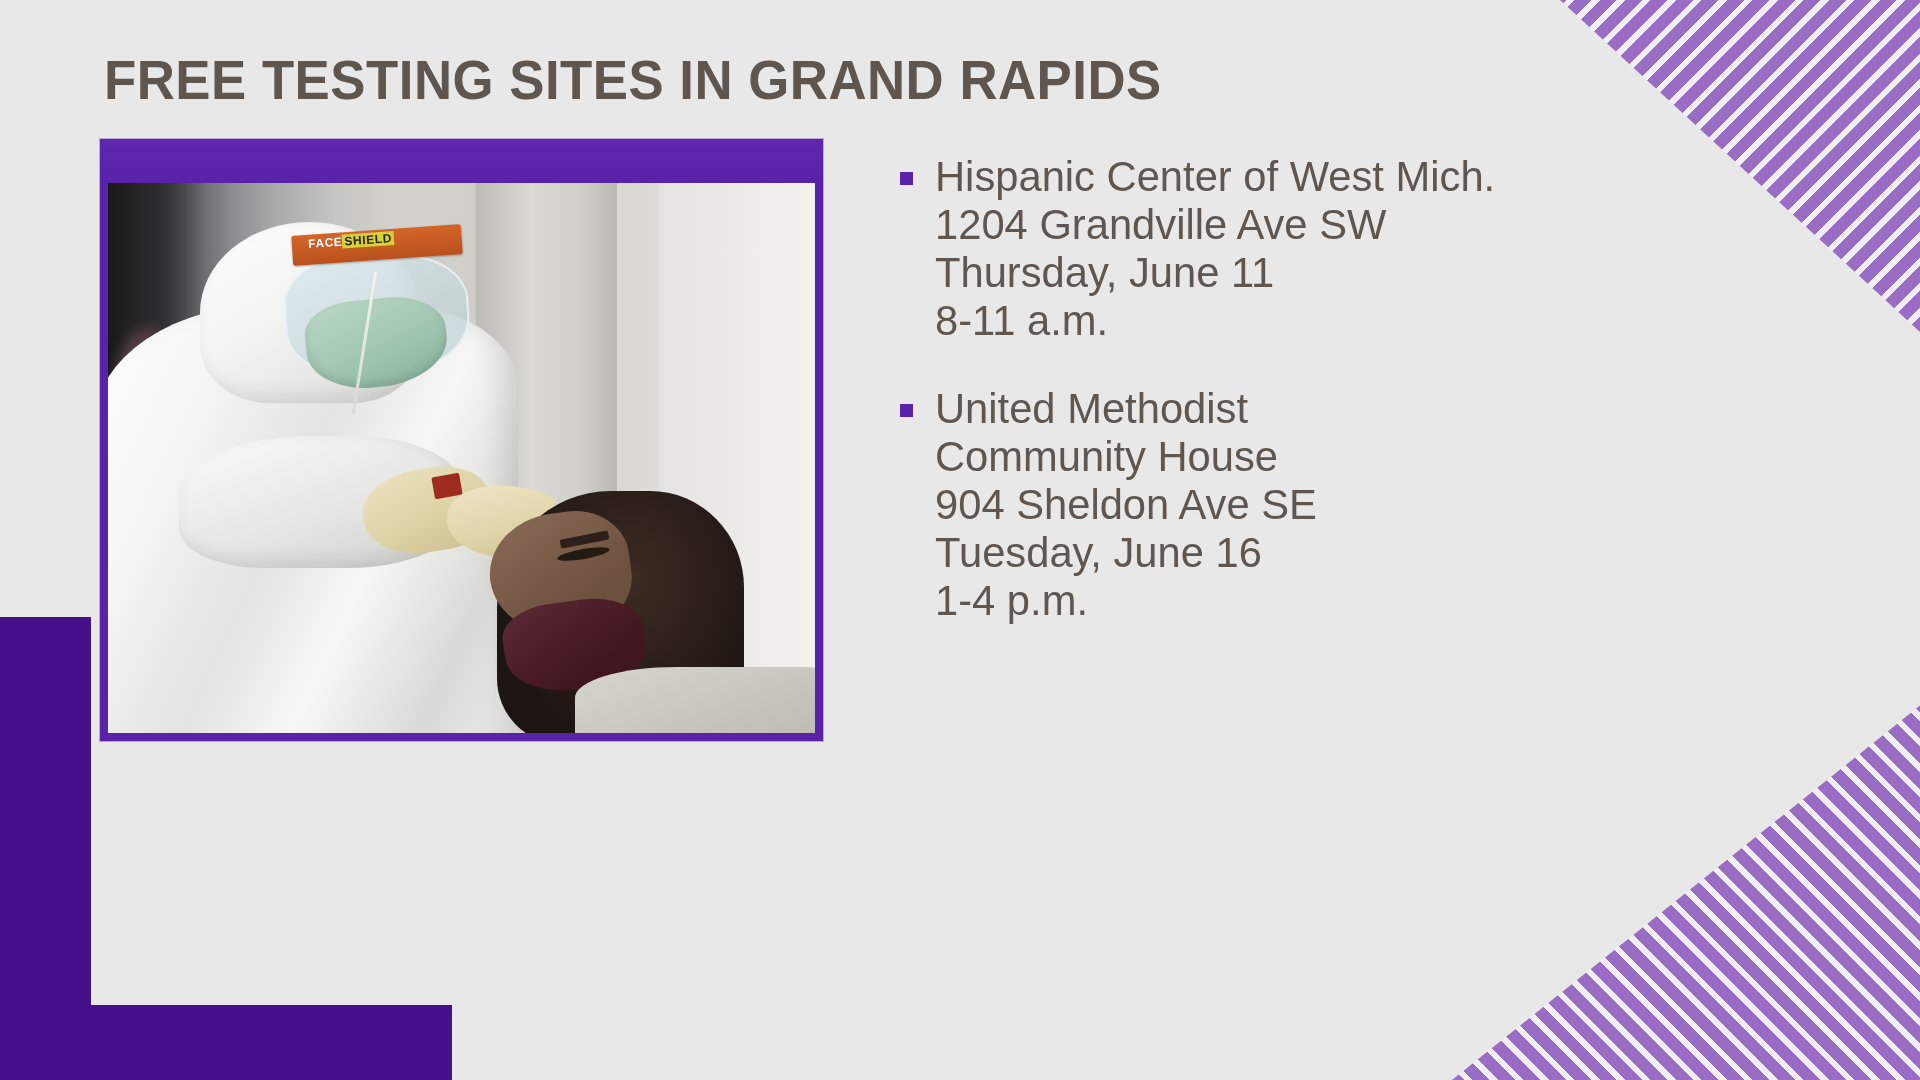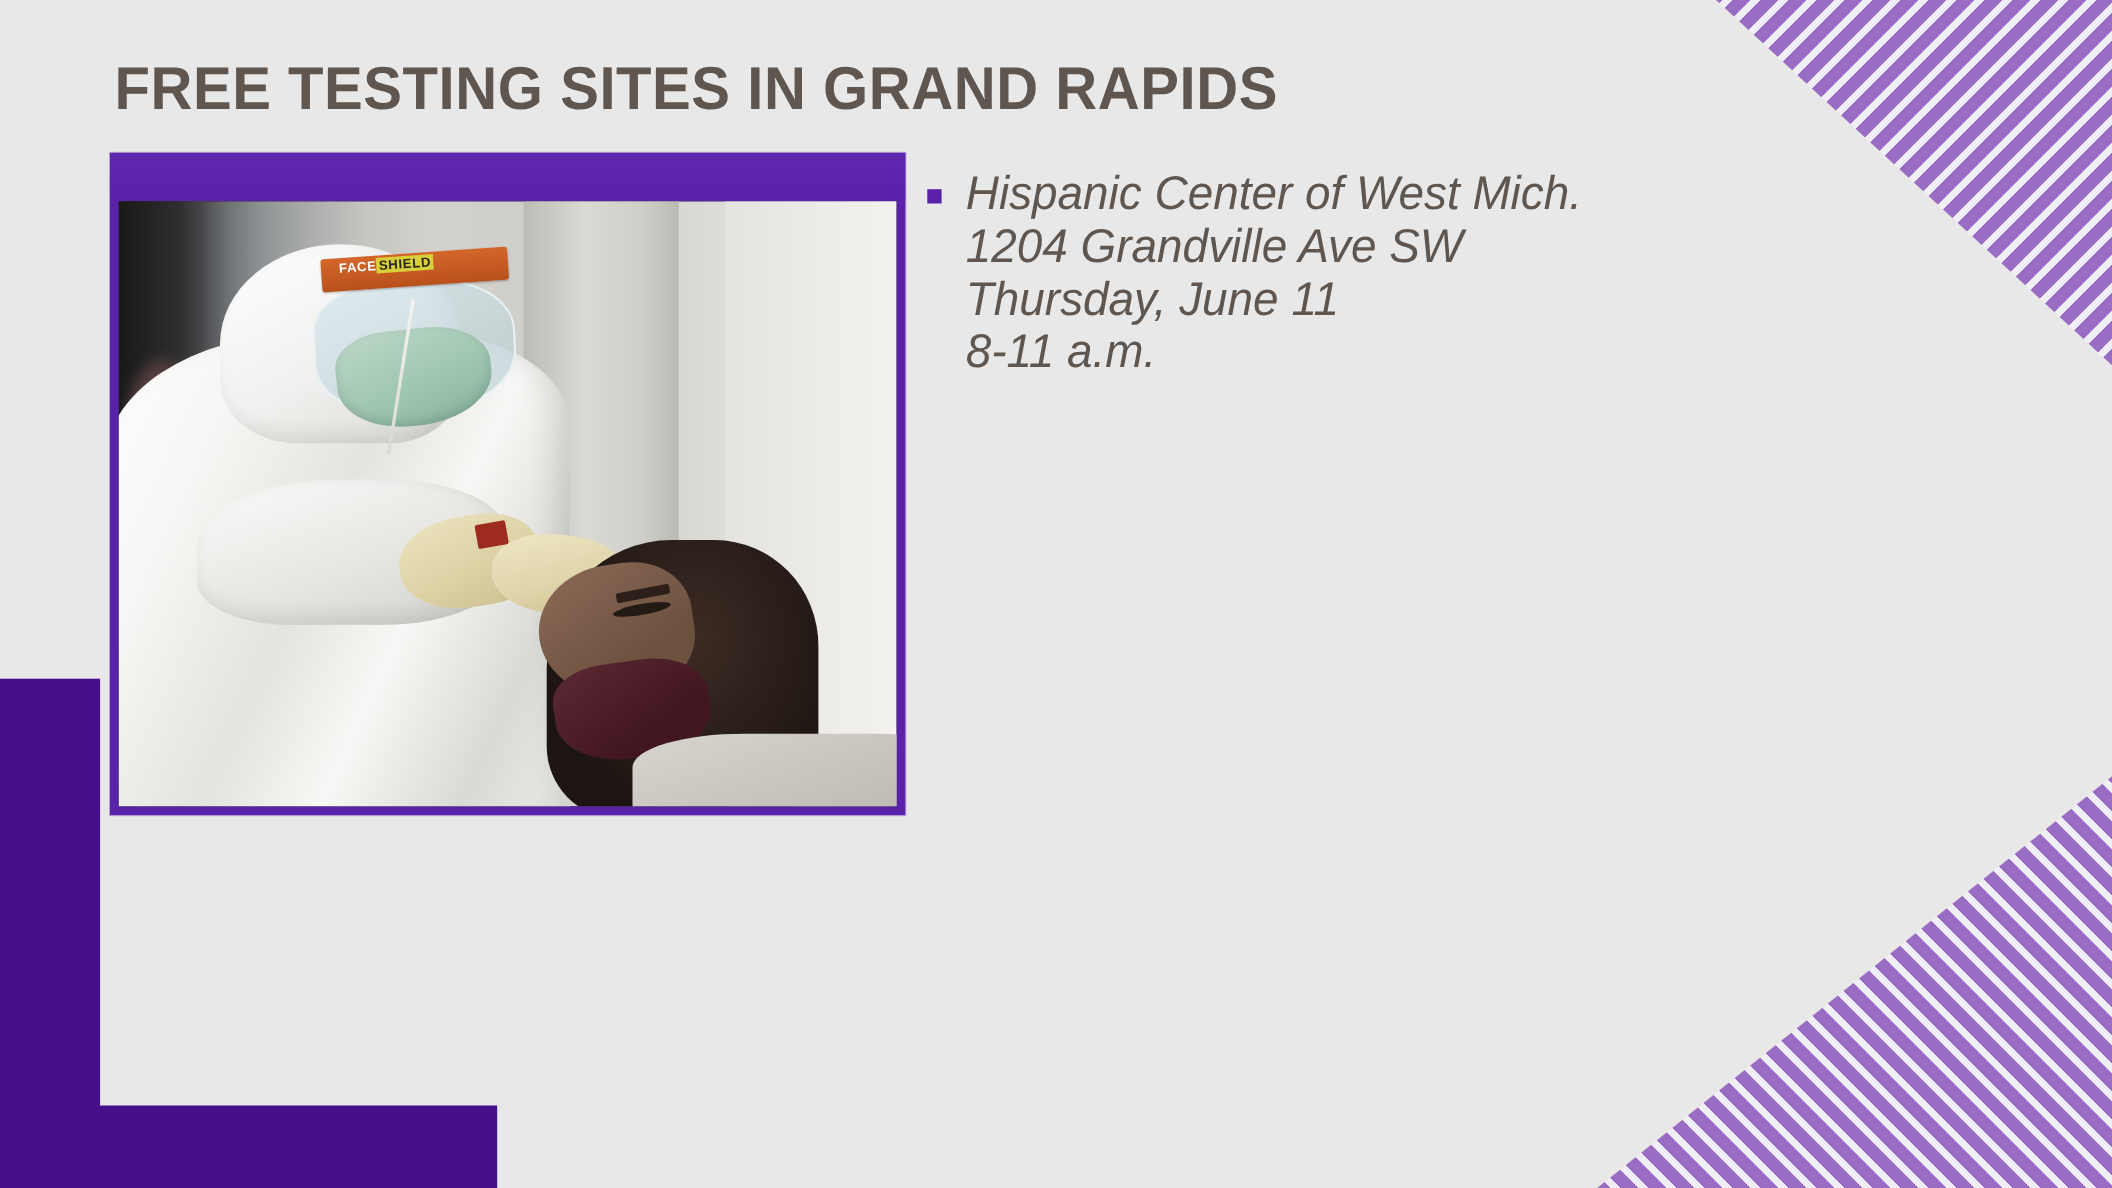--- a/index.html
+++ b/index.html
@@ -195,21 +195,21 @@
     transform:rotate(-8deg);
   }
   .pt-shoulder{
     position:absolute; left:66%; top:88%; width:36%; height:14%;
     background:linear-gradient(160deg,#d8d5cf,#bcb9b2);
     border-radius:40% 10% 0 0;
   }
 
   
   .list{
-    position:absolute; left:843px; top:152px; width:640px;font-style:italic;
+    position:absolute; left:900px; top:152px; width:640px;
   }
   .bullet-item{ display:flex; align-items:flex-start; margin-bottom:40px; }
   .bullet-sq{
     width:13px; height:13px; background:#5a22a8;
     margin-top:20px; margin-right:22px; flex:0 0 auto;
   }
   .bullet-lines{ color:#5e564f; }
   .bullet-lines .ln{
     font-size:43px;
     line-height:48px;
@@ -265,14 +265,24 @@
   <div class="bullet-item">
     <div class="bullet-sq"></div>
     <div class="bullet-lines">
       <div class="ln">Hispanic Center of West Mich.</div>
       <div class="ln">1204 Grandville Ave SW</div>
       <div class="ln">Thursday, June 11</div>
       <div class="ln">8-11 a.m.</div>
     </div>
   </div>
 
+  <div class="bullet-item">
+    <div class="bullet-sq"></div>
+    <div class="bullet-lines">
+      <div class="ln">United Methodist</div>
+      <div class="ln">Community House</div>
+      <div class="ln">904 Sheldon Ave SE</div>
+      <div class="ln">Tuesday, June 16</div>
+      <div class="ln">1-4 p.m.</div>
+    </div>
+  </div>
 
 </div>
 
 </body></html>

